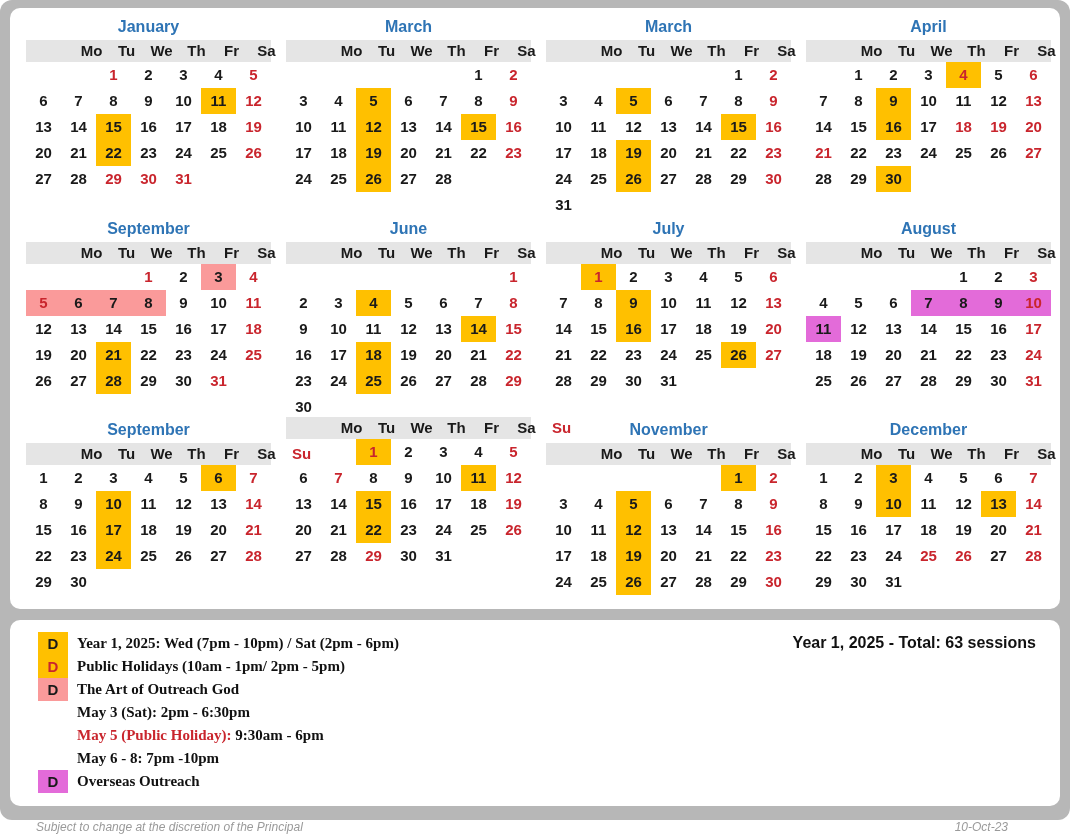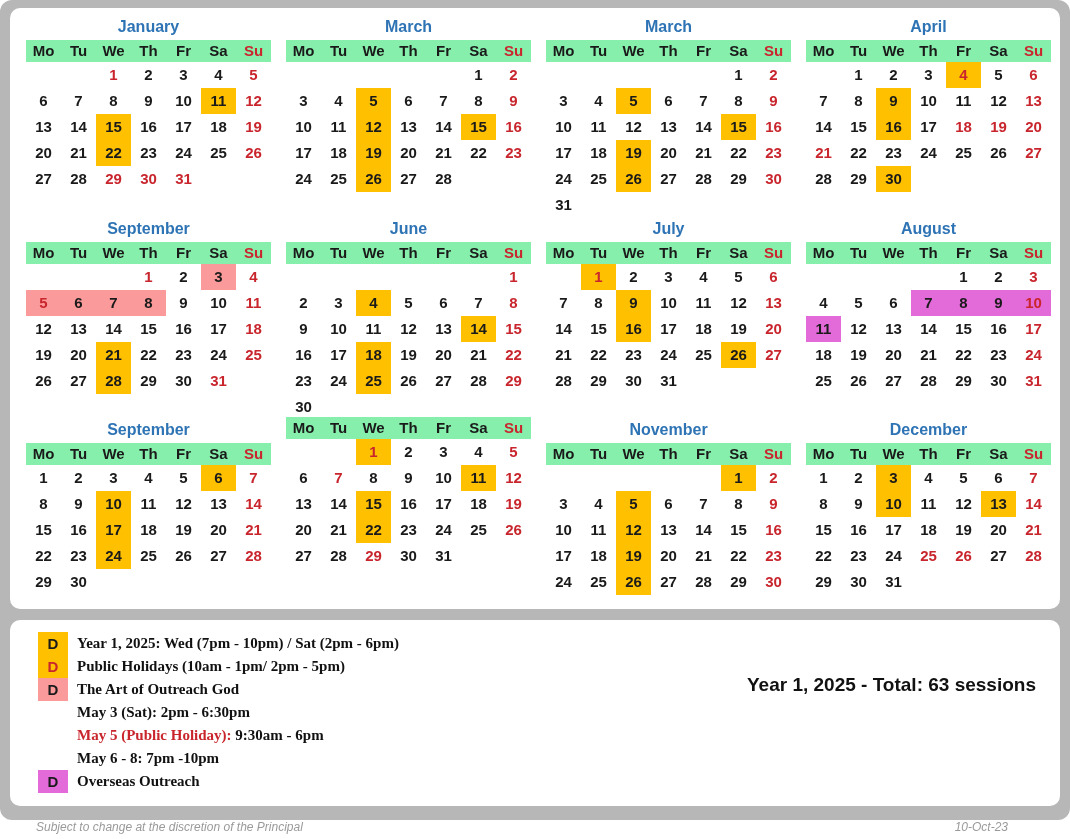--- a/index.html
+++ b/index.html
@@ -7,39 +7,39 @@
   .frame { position:absolute; left:0; top:0; width:1070px; height:820px; background:#b7b7b7; border-radius:12px; }
   .panel { position:absolute; background:#ffffff; border-radius:10px; }
   .cal-panel { left:10px; top:8px; width:1050px; height:601px; }
   .legend-panel { left:10px; top:620px; width:1050px; height:186px; }
 
   .months-grid { display:grid; grid-template-columns:repeat(4,245px); column-gap:15px;
                  grid-template-rows:202px 201px auto; padding:6px 0 0 16px; }
   .month { width:245px; }
   .month-title { height:26px; line-height:26px; text-align:center; font-weight:bold;
                  font-size:16px; color:#2e74b5; }
-  .week-header { display:grid; grid-template-columns:repeat(7,35px); background:#86efac; }
+  .week-header { display:grid; grid-template-columns:repeat(7,35px); background:#e5e5e5;padding-left:48px; }
   .wh-cell { height:22px; line-height:22px; text-align:center; font-weight:bold; font-size:15px; color:#1a1a1a; }
   .days { display:grid; grid-template-columns:repeat(7,35px); grid-auto-rows:26px; }
   .day { height:26px; line-height:26px; text-align:center; font-weight:bold; font-size:15px; color:#1a1a1a; }
   .red { color:#c9252d !important; }
   .hl-yellow { background:#ffc000; }
   .hl-pink { background:#fa9a9a; }
   .hl-magenta { background:#e36bd9; }
 
   .legend-left { position:absolute; left:28px; top:12px; }
   .lg-row { display:flex; height:23px; align-items:stretch; }
   .lg-swatch { width:30px; text-align:center; font-weight:bold; font-size:15px; line-height:23px; color:#1a1a1a; }
   .sw-yellow { background:#ffc000; }
   .sw-pink { background:#fa9a9a; }
   .sw-magenta { background:#e36bd9; }
   .sw-none { background:transparent; }
   .lg-text { margin-left:9px; font-weight:bold; font-size:15px; line-height:23px; color:#111; white-space:pre;font-family:Liberation Serif, serif; }
   .lg-d-red { color:#c9252d; }
-  .summary { position:absolute; right:24px; top:14px; font-weight:bold; font-size:19px; color:#111;margin-top:40px; }
+  .summary { position:absolute; right:24px; top:14px; font-weight:bold; font-size:16px; color:#111; }
 
   .footer-left { position:absolute; left:36px; top:820px; font-style:italic; font-size:12px; color:#9a9a9a; }
   .footer-right { position:absolute; right:62px; top:820px; font-style:italic; font-size:12px; color:#9a9a9a; }
 </style>
 </head>
 <body>
 
 <div class="frame"></div>
 
 <div class="panel cal-panel">

